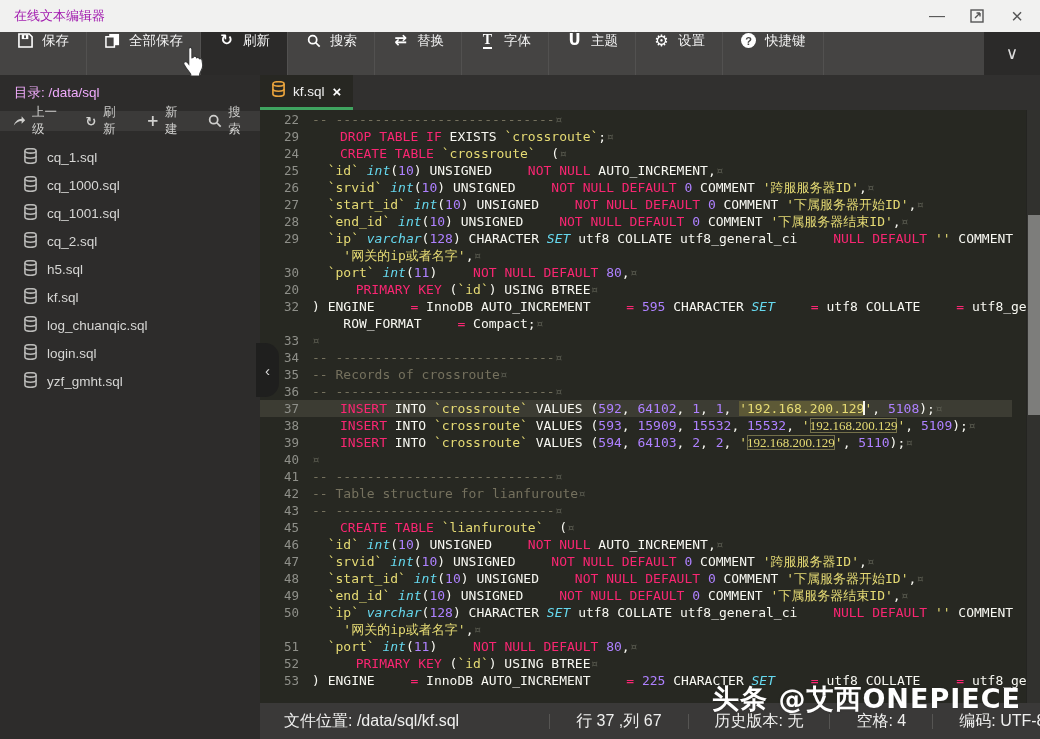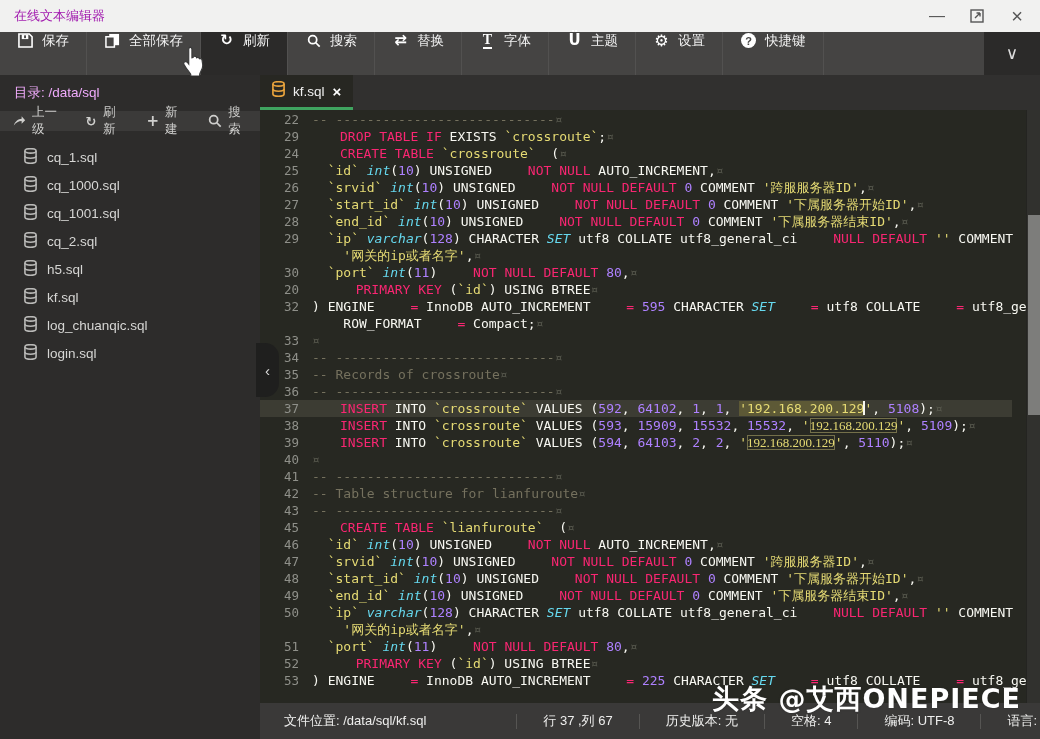--- a/index.html
+++ b/index.html
@@ -70,21 +70,21 @@
   .sg-n{color:var(--num);} .sg-t{color:var(--typ);font-style:italic;}
   .sg-c{color:var(--com);} .sg-e{color:#5b5c51;}
   .sg-hl{color:var(--str);background:#5d5936;}
   .sg-bx{color:var(--str);box-shadow:inset 0 0 0 1px #74704a;font-family:Liberation Serif, serif;}
   .tcur{display:inline-block;width:2px;height:14px;background:#f8f8f0;vertical-align:-2px;margin:0 -1px;}
   .scrollbar{position:absolute;right:0;top:0;width:14px;height:593px;background:#31312e;border-left:1px solid #242421;}
   .scroll-thumb{position:absolute;left:1px;top:105px;width:12px;height:200px;background:#7d7d7b;}
 
   
   .statusbar{height:36px;background:#3a3938;display:flex;align-items:center;color:#efefee;
-    font-size:13px;padding:0 10px 0 24px;white-space:nowrap;}
+    font-size:16px;padding:0 10px 0 24px;white-space:nowrap;}
   .sb-item{padding:0 26px;}
   .sb-item:first-child{padding-left:0;margin-right:64px;}
   .sb-sep{width:1px;height:15px;background:#565553;flex:none;}
 
   
   .watermark{position:absolute;left:712px;top:681px;z-index:20;color:#fff;font-size:27px;
     font-weight:bold;letter-spacing:1px;font-family:"DejaVu Sans",sans-serif;
     text-shadow:0 0 2px rgba(40,40,40,.6);}
   .mouse-cursor{position:absolute;left:180px;top:46px;z-index:30;}
 </style>
@@ -273,20 +273,28 @@
               </svg></span>
             <span>log_chuanqic.sql</span>
           </li>
           <li class="file-item">
             <span class="ic"><svg width="13" height="16" viewBox="0 0 14 17">
                 <ellipse cx="7" cy="3" rx="6" ry="2.4" fill="none" stroke="#b9b9b7" stroke-width="1.7"></ellipse>
                 <path d="M1 3v11c0 1.3 2.7 2.4 6 2.4s6-1.1 6-2.4V3" fill="none" stroke="#b9b9b7" stroke-width="1.7"></path>
                 <path d="M1 8.5c0 1.3 2.7 2.4 6 2.4s6-1.1 6-2.4" fill="none" stroke="#b9b9b7" stroke-width="1.7"></path>
               </svg></span>
             <span>login.sql</span>
+          </li>
+          <li class="file-item">
+            <span class="ic"><svg width="13" height="16" viewBox="0 0 14 17">
+                <ellipse cx="7" cy="3" rx="6" ry="2.4" fill="none" stroke="#b9b9b7" stroke-width="1.7"></ellipse>
+                <path d="M1 3v11c0 1.3 2.7 2.4 6 2.4s6-1.1 6-2.4V3" fill="none" stroke="#b9b9b7" stroke-width="1.7"></path>
+                <path d="M1 8.5c0 1.3 2.7 2.4 6 2.4s6-1.1 6-2.4" fill="none" stroke="#b9b9b7" stroke-width="1.7"></path>
+              </svg></span>
+            <span>yzf_gmht.sql</span>
           </li>
         </ul>
     </aside>
 
     <div class="collapse-handle">
       <span>‹</span>
     </div>
 
     <section class="content">
       <div class="tabbar">

